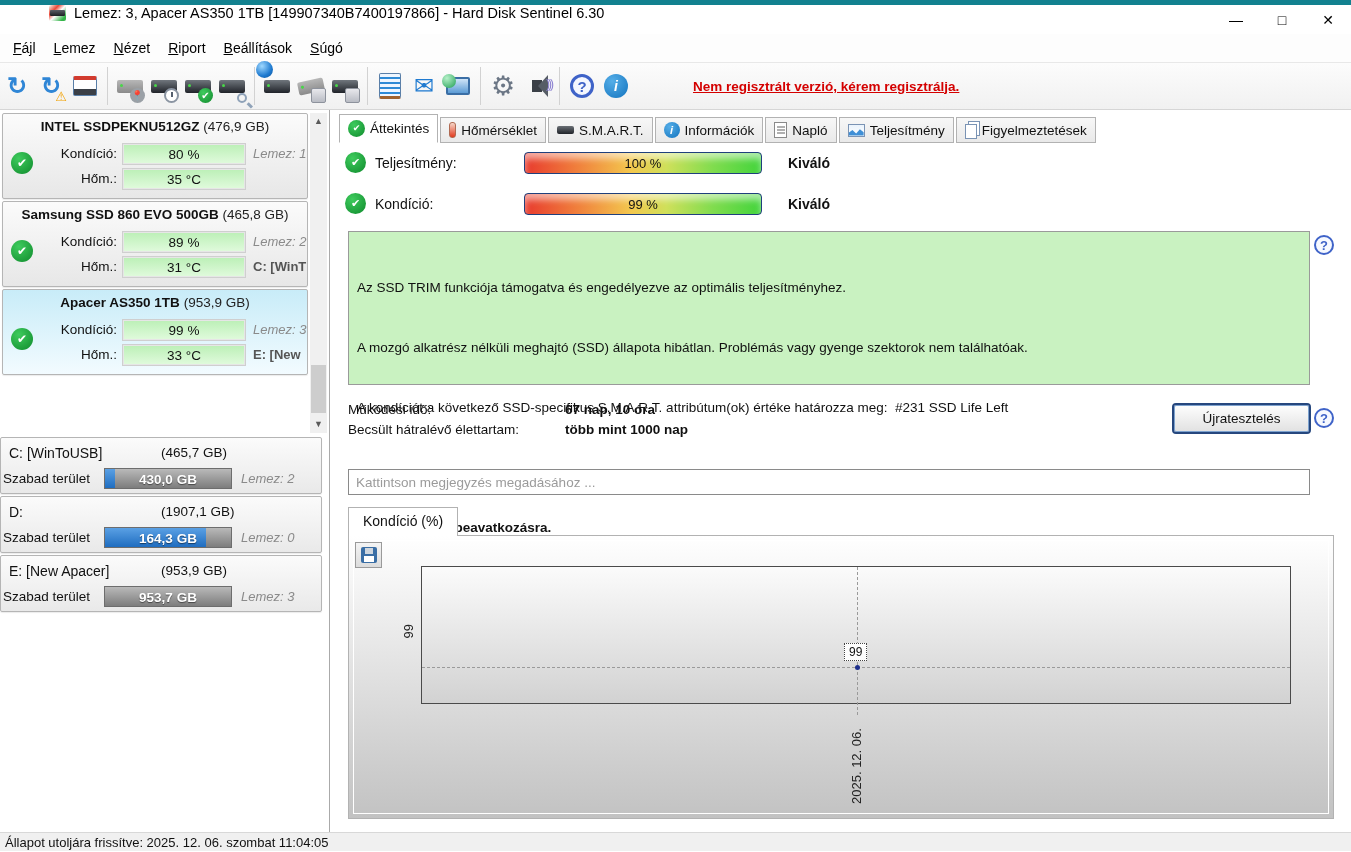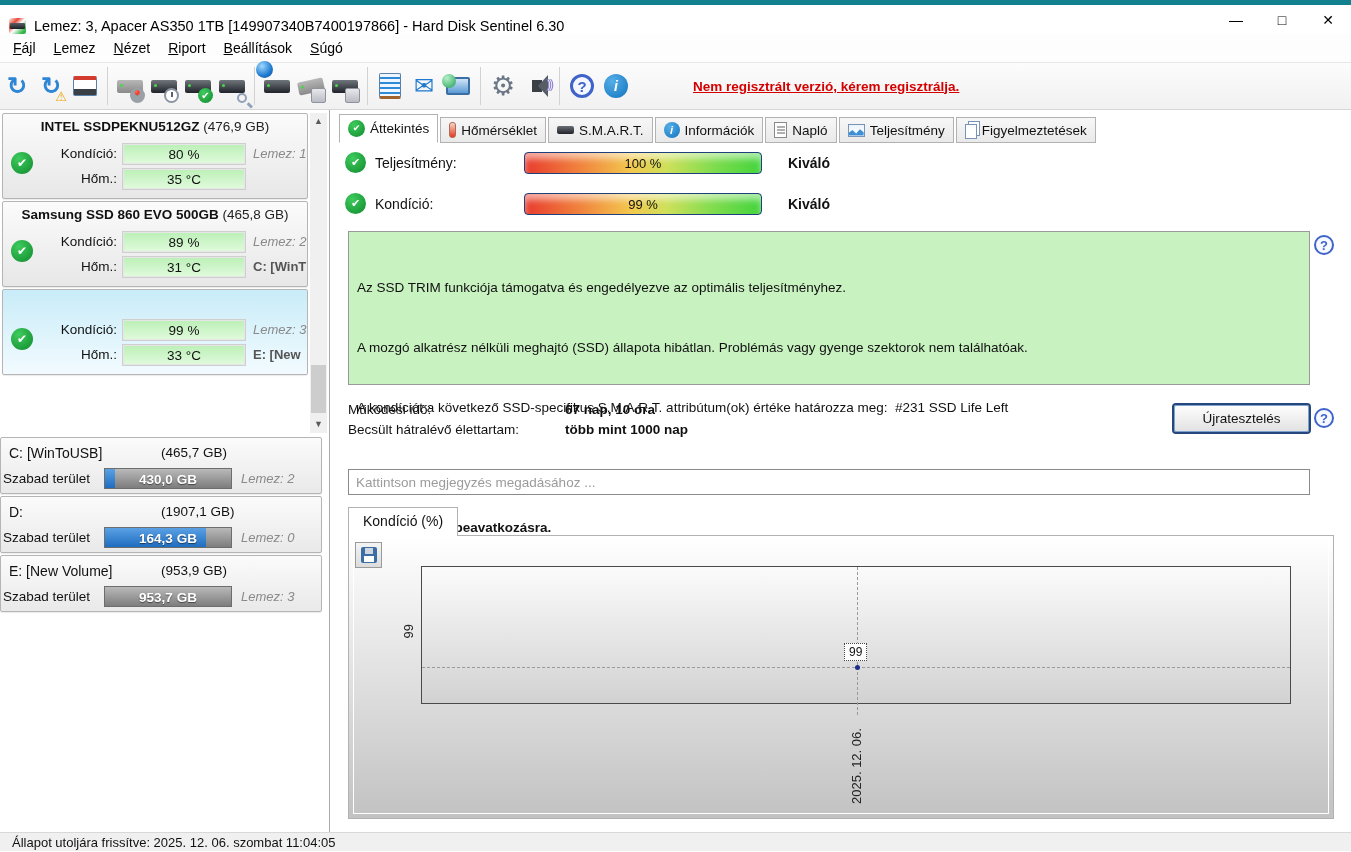--- a/index.html
+++ b/index.html
@@ -1,21 +1,21 @@
 <!DOCTYPE html>
 <html><head>
 <meta charset="utf-8">
 <style>
   * { margin:0; padding:0; box-sizing:border-box; }
   body { font-family:"Liberation Sans", sans-serif; background:#888; }
   .window { position:relative; width:1351px; height:852px; background:#fff; overflow:hidden; font-size:13px; color:#111; }
 
   
   .accent-strip { position:absolute; left:0; top:0; width:100%; height:5px; background:#12818f; }
-  .titlebar { position:absolute; left:0; top:5px; width:100%; height:29px; background:#fff; display:flex; align-items:flex-end; }
+  .titlebar { position:absolute; left:0; top:5px; width:100%; height:29px; background:#fff; display:flex; align-items:flex-start;padding-left:40px; }
   .app-icon { width:17px; height:16px; margin-left:9px; position:relative; background:linear-gradient(135deg,#f5fff5 0%,#e84a3a 30%,#ffffff 52%,#35b54a 85%); border-radius:2px; }
   .app-icon::after { content:""; position:absolute; left:1px; top:5px; width:15px; height:6px; background:linear-gradient(#5a5f66,#1d2024); border-radius:1px; }
   .title-text { margin-left:8px; font-size:14.5px; color:#000; }
   .win-controls { position:absolute; right:0; top:0; height:29px; display:flex; }
   .win-btn { width:46px; height:29px; display:flex; align-items:center; justify-content:center; font-size:14px; color:#000; cursor:default; }
 
   
   .menubar { position:absolute; left:0; top:34px; width:100%; height:29px; background:#fdfdfd; display:flex; align-items:center; padding-left:4px; border-bottom:1px solid #e8e8e8; }
   .menu-item { display:inline-block; padding:5px 9px; font-size:14px; color:#000; }
   .menu-item::first-letter { text-decoration:underline; }
@@ -134,21 +134,21 @@
   .plot { position:absolute; left:72px; top:30px; width:870px; height:138px; border:1px solid #4a4a4a; background:linear-gradient(#fbfbfb,#d2d2d2); }
   .dash-h { position:absolute; left:0; width:100%; border-top:1px dashed #9a9a9a; }
   .dash-v { position:absolute; top:0; height:148px; border-left:1px dashed #9a9a9a; }
   .data-point { position:absolute; width:5px; height:5px; background:#1d2f8c; border-radius:50%; }
   .point-label { position:absolute; border:1px dotted #444; background:#fdfdfd; font-size:12px; padding:0 4px; line-height:16px; }
   .vert-text { writing-mode:vertical-rl; transform:rotate(180deg); font-size:13px; color:#222; }
   .ytick { position:absolute; left:52px; top:88px; }
   .xtick { position:absolute; left:500px; top:176px; height:92px; }
 
   
-  .statusbar { position:absolute; left:0; top:832px; width:100%; height:19px; background:#f0f0f0; border-top:1px solid #d8d8d8; font-size:13px; padding:2px 12px; color:#111; }
+  .statusbar { position:absolute; left:0; top:832px; width:100%; height:19px; background:#f0f0f0; border-top:1px solid #d8d8d8; font-size:13px; padding:2px 5px; color:#111; }
 </style>
 </head>
 <body>
 
 <div class="window">
 
   <div class="accent-strip"></div>
   <div class="titlebar">
     <div class="app-icon"></div>
     <div class="title-text">Lemez: 3, Apacer AS350 1TB [149907340B7400197866]  -  Hard Disk Sentinel 6.30</div>
@@ -262,20 +262,21 @@
           <span class="disk-right lemez">Lemez: 2</span>
         </div>
         <div class="disk-row r2">
           <span class="disk-label">Hőm.:</span>
           <span class="mini-bar">31 °C</span>
           <span class="disk-right vol">C: [WinT</span>
         </div>
       </div>
 
       <div class="disk-entry selected">
+        <div class="disk-title"><b>Apacer AS350 1TB</b> <span class="disk-size">(953,9 GB)</span></div>
         <div class="status-ok"></div>
         <div class="disk-row r1">
           <span class="disk-label">Kondíció:</span>
           <span class="mini-bar">99 %</span>
           <span class="disk-right lemez">Lemez: 3</span>
         </div>
         <div class="disk-row r2">
           <span class="disk-label">Hőm.:</span>
           <span class="mini-bar">33 °C</span>
           <span class="disk-right vol">E: [New</span>
@@ -304,21 +305,21 @@
         <span class="part-title">D:</span>
         <span class="part-size">(1907,1 GB)</span>
         <span class="part-free-label">Szabad terület</span>
         <span class="part-bar">
             <span class="part-used" style="width: 80%;"></span>
             <span class="part-free-val">164,3 GB</span>
           </span>
         <span class="part-lemez">Lemez: 0</span>
       </div>
       <div class="part-entry">
-        <span class="part-title">E: [New Volume]</span>
+        <span class="part-title">E: [New Apacer]</span>
         <span class="part-size">(953,9 GB)</span>
         <span class="part-free-label">Szabad terület</span>
         <span class="part-bar">
             <span class="part-used" style="width: 0%;"></span>
             <span class="part-free-val">953,7 GB</span>
           </span>
         <span class="part-lemez">Lemez: 3</span>
       </div>
     </div>
   </div>

